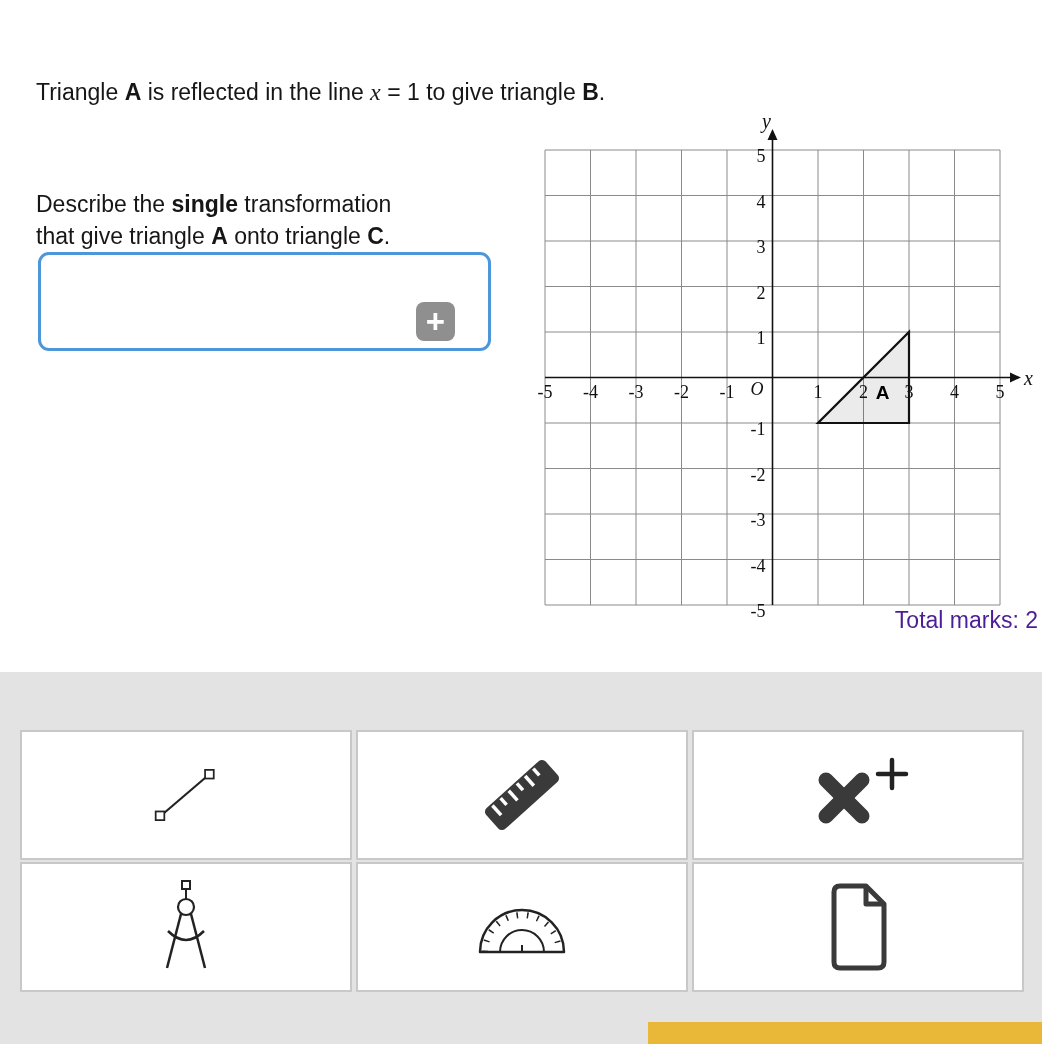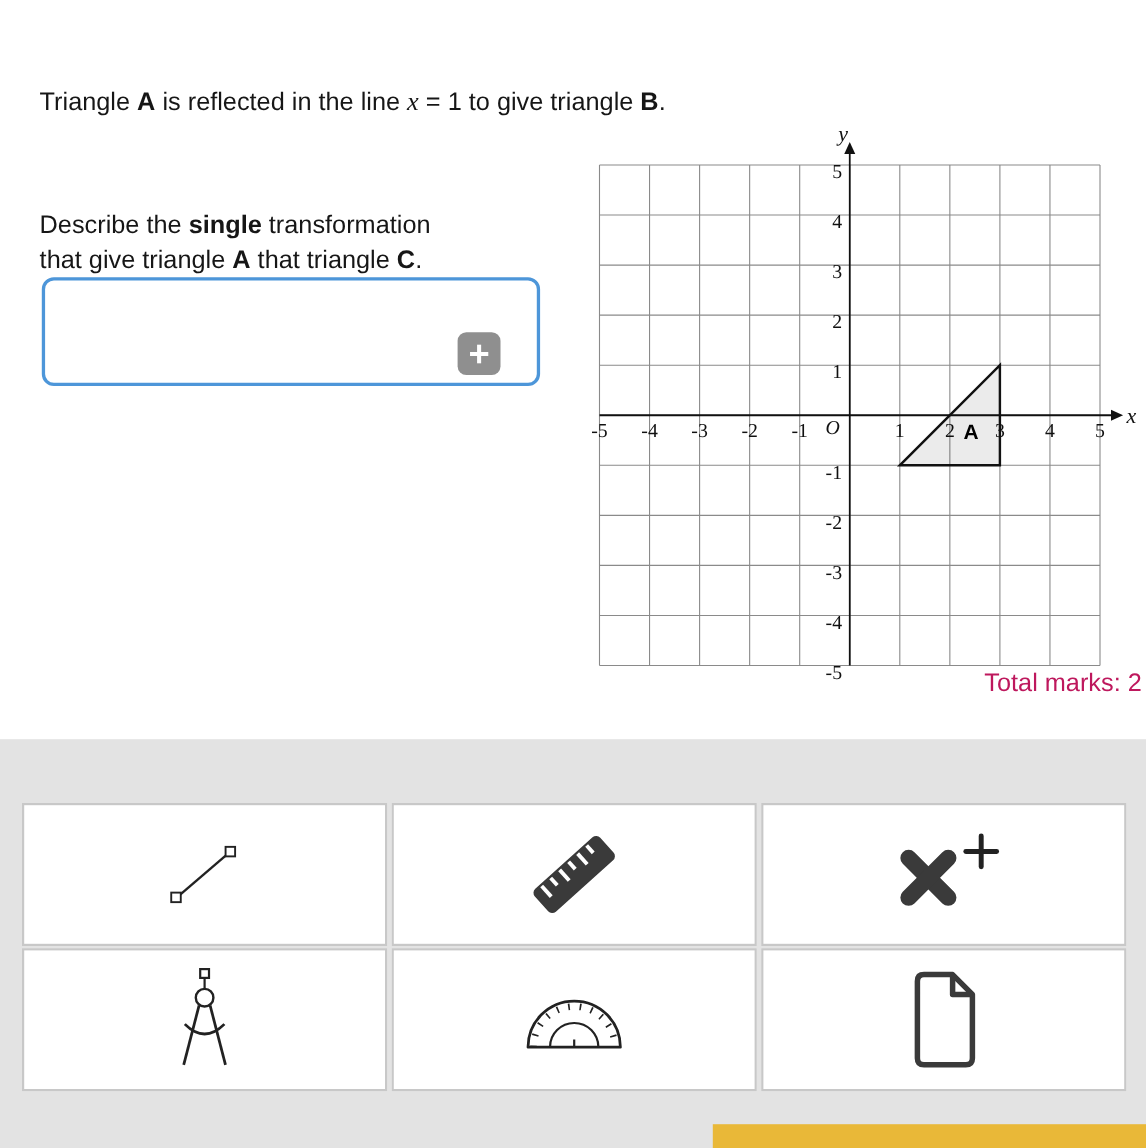--- a/index.html
+++ b/index.html
@@ -30,42 +30,42 @@
     font-family:"Liberation Sans", sans-serif; padding:0;
   }
 
   
   .grid-svg { position:absolute; left:520px; top:106px; }
   .tick { font-family:"Liberation Serif", serif; font-size:18px; fill:#111; }
   .axisname { font-family:"Liberation Serif", serif; font-style:italic; font-size:20px; fill:#111; }
   .origin { font-size:18px; }
   .tri-label { font-family:"Liberation Sans", sans-serif; font-weight:bold; font-size:19px; fill:#000; }
 
-  .total-marks { position:absolute; right:4px; top:607px; font-size:23px; color:#be185d; }
+  .total-marks { position:absolute; right:4px; top:607px; font-size:23px; color:#4c1d95; }
 
   
   .toolbar-bg { position:absolute; left:0; top:672px; width:1042px; height:372px; background:#e3e3e3; }
   .tool-cell {
     position:absolute; width:332px; height:130px; background:#fff;
     border:2px solid #c8c8c8; display:flex; align-items:center; justify-content:center;
     cursor:pointer; padding:0;
   }
   .yellow-bar { position:absolute; left:648px; top:1022px; width:394px; height:22px; background:#e9b838; }
 </style>
 </head>
 <body>
 
 <div class="page">
 
   <div class="q-block q-block-1">
     <p><span>Triangle </span><b>A</b><span> is reflected in the line </span><i>x</i><span> = 1 to give triangle </span><b>B</b><span>.</span></p>
   </div>
   <div class="q-block q-block-2">
     <p><span>Describe the </span><b>single</b><span> transformation</span></p>
-    <p><span>that give triangle </span><b>A</b><span> that triangle </span><b>C</b><span>.</span></p>
+    <p><span>that give triangle </span><b>A</b><span> onto triangle </span><b>C</b><span>.</span></p>
   </div>
 
   <div class="answer-box" role="textbox" contenteditable="true" style="">
     <span class="answer-text"></span>
     <button class="plus-btn" contenteditable="false" style=""><span>+</span></button>
   </div>
 
   <svg id="grid-svg" class="grid-svg" width="522" height="532" viewBox="0 0 522 532">
       <line x1="25" y1="44" x2="25" y2="499" stroke="#8a8a8a" stroke-width="1"></line>
       <line x1="25" y1="44" x2="480" y2="44" stroke="#8a8a8a" stroke-width="1"></line>

